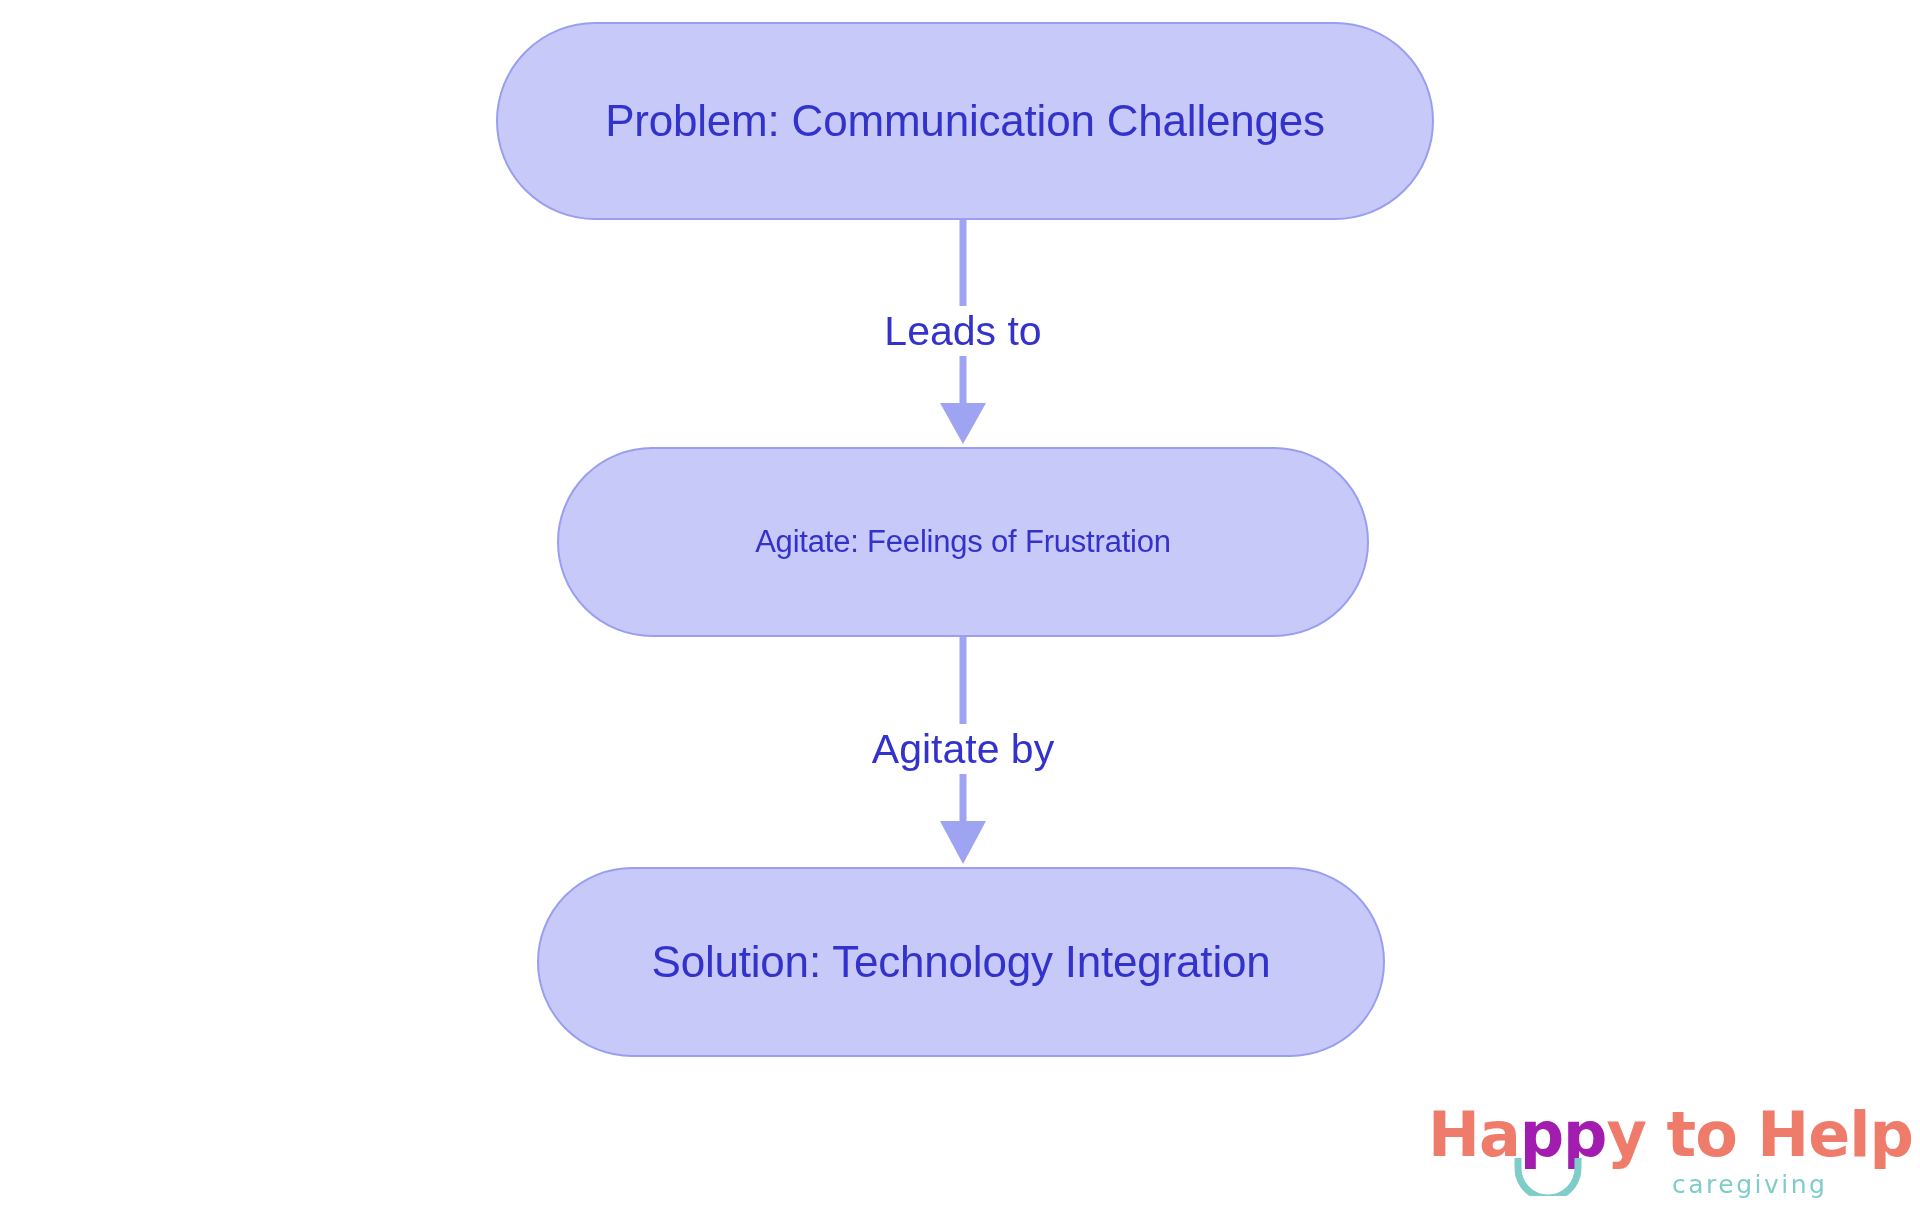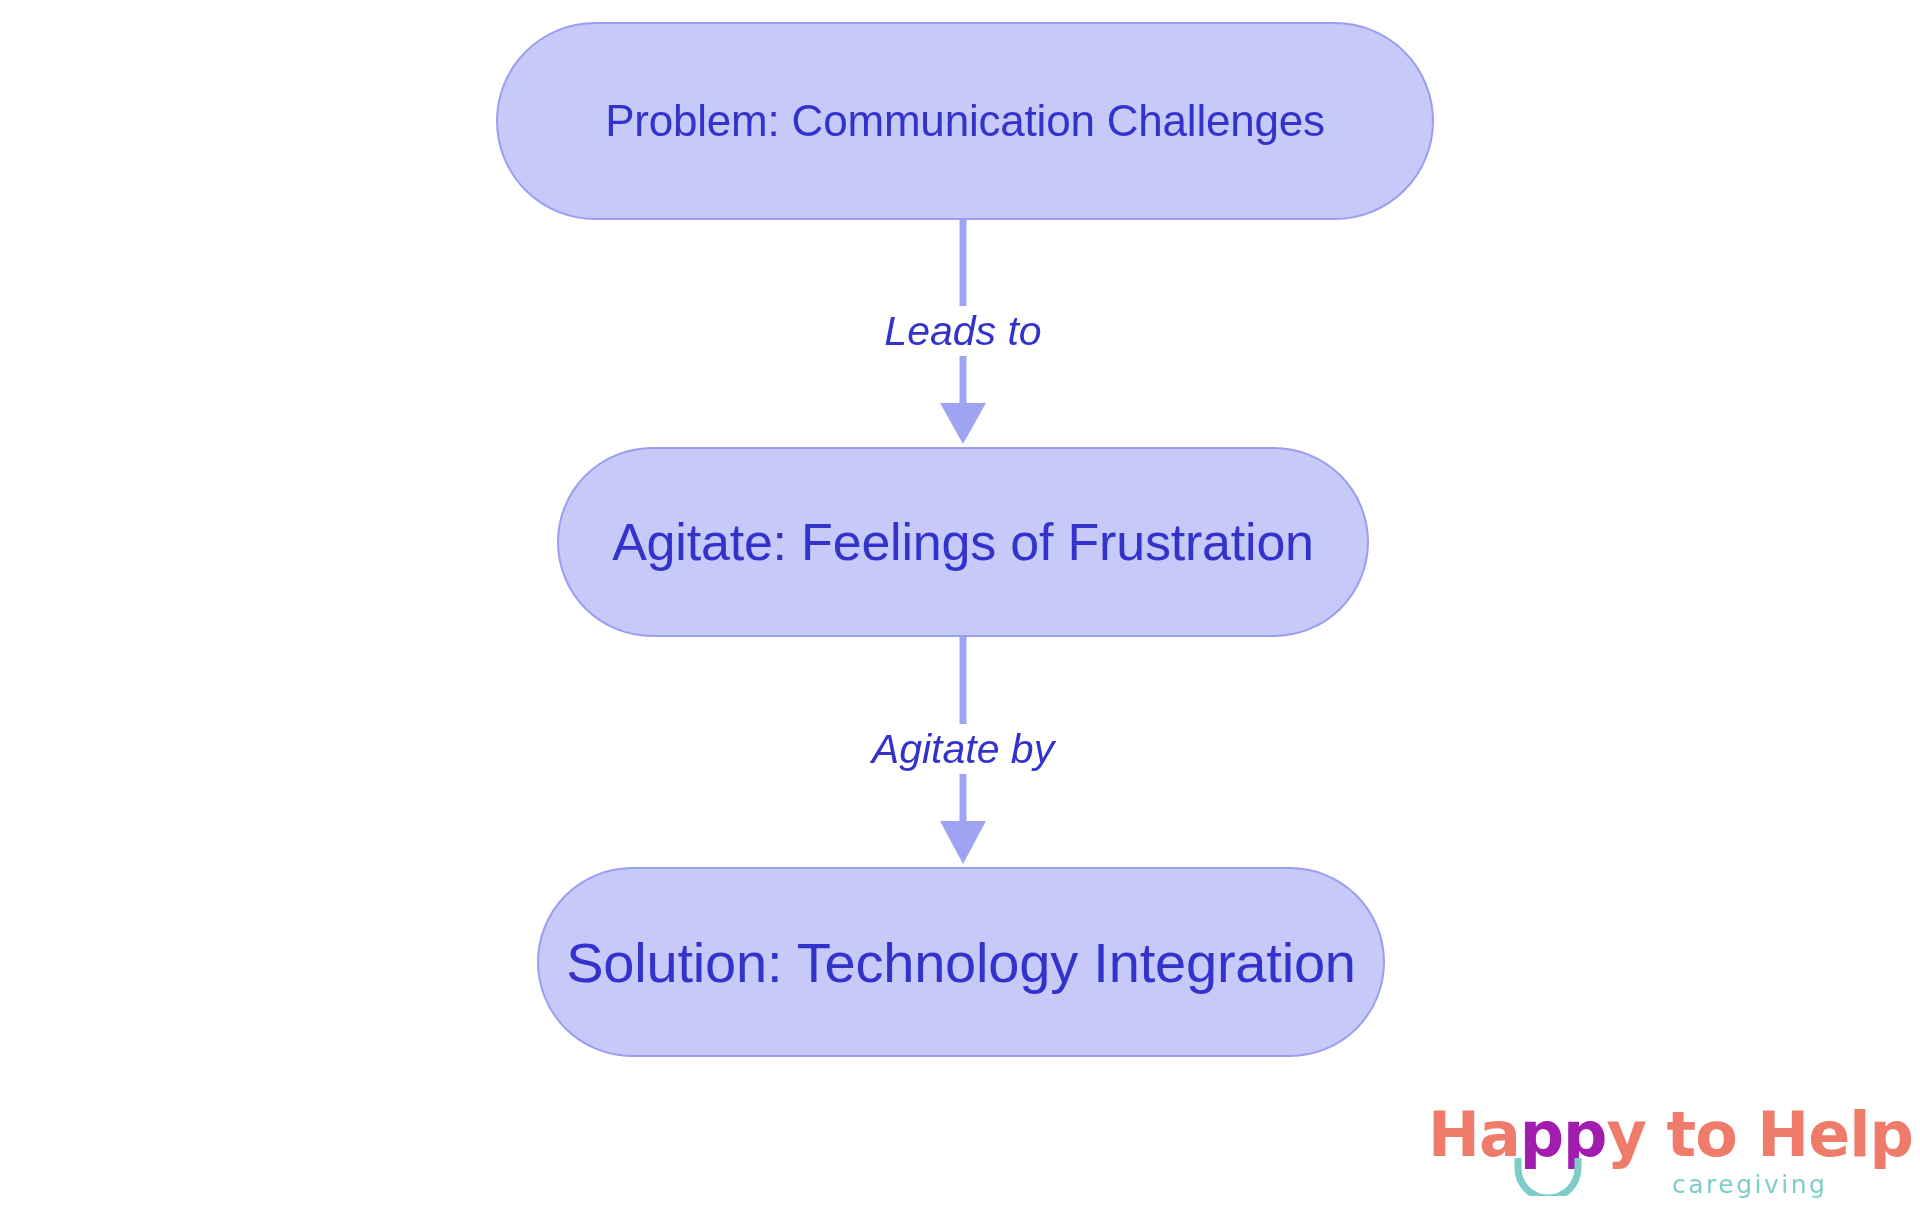--- a/index.html
+++ b/index.html
@@ -45,29 +45,29 @@
     width: 938px;
     height: 198px;
     font-size: 44px;
   }
 
   #node-agitate {
     left: 557px;
     top: 447px;
     width: 812px;
     height: 190px;
-    font-size: 52px;
+    font-size: 31px;
   }
 
   #node-solution {
     left: 537px;
     top: 867px;
     width: 848px;
     height: 190px;
-    font-size: 56px;
+    font-size: 44px;
   }
 
   
   .edge-svg {
     position: absolute;
     left: 0;
     top: 0;
     width: 1920px;
     height: 1215px;
     pointer-events: none;
@@ -85,21 +85,20 @@
 
   .edge-label {
     position: absolute;
     transform: translate(-50%, -50%);
     color: #3333cc;
     font-family: "Liberation Sans", sans-serif;
     font-size: 41px;
     white-space: nowrap;
     background: #ffffff;
     padding: 0 10px;
-    font-style: italic;
   }
 
   #edge-label-leads-to {
     left: 963px;
     top: 331px;
   }
 
   #edge-label-resolved-by {
     left: 963px;
     top: 749px;

